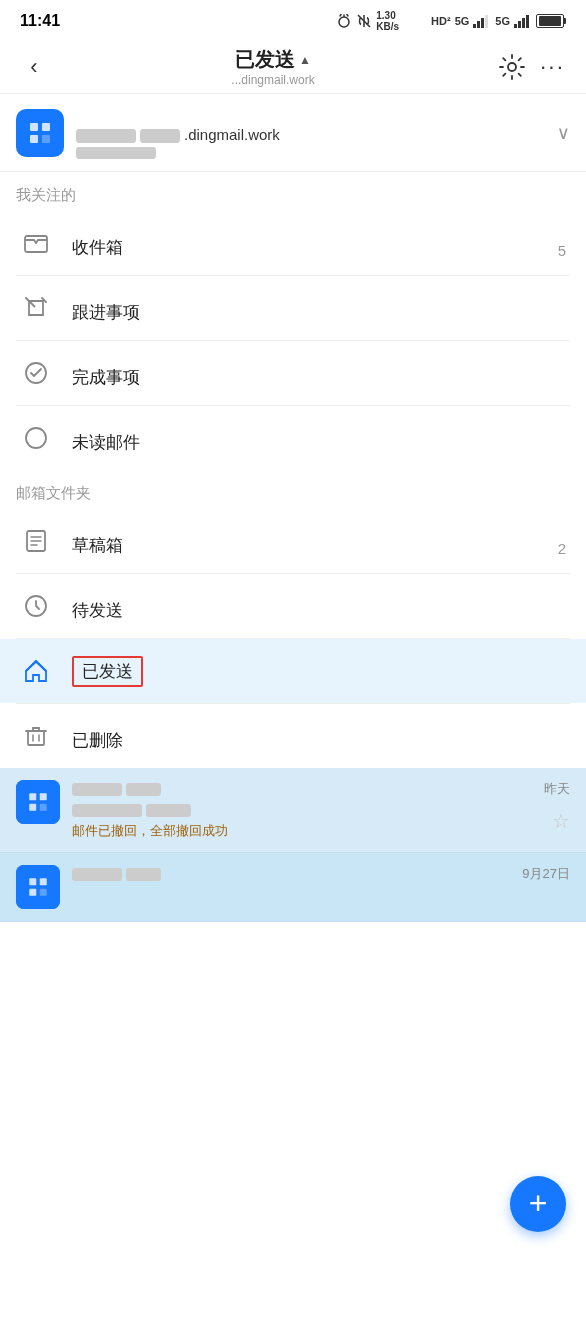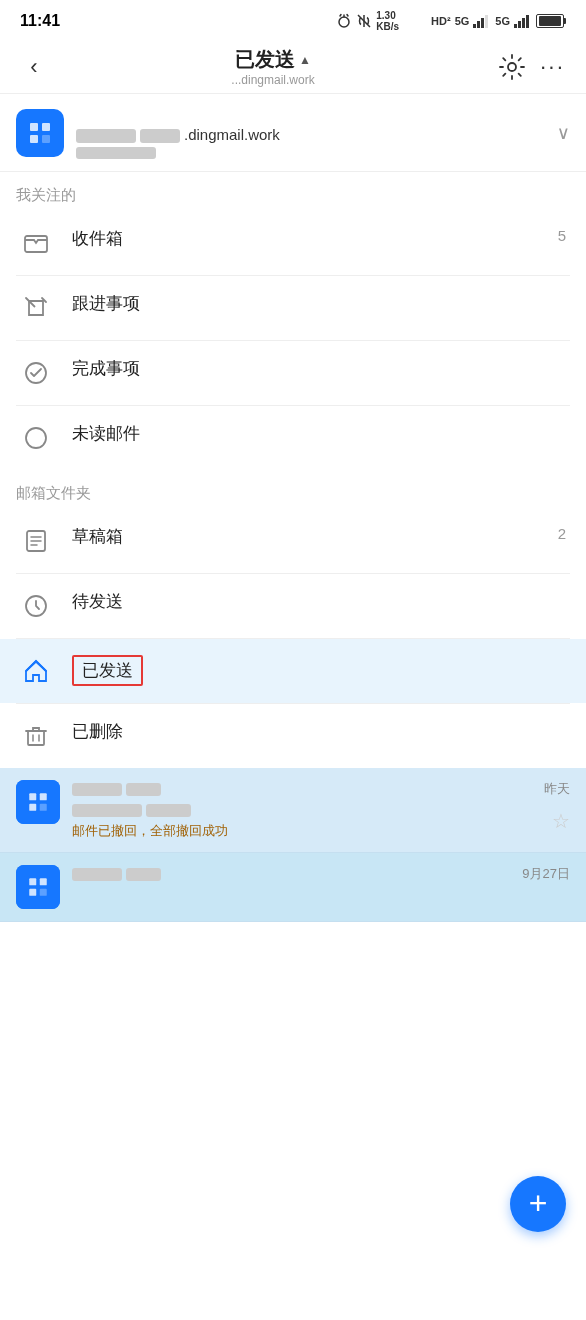--- a/index.html
+++ b/index.html
@@ -111,21 +111,21 @@
     .section-label {
       padding: 14px 16px 6px;
       font-size: 15px;
       color: #999;
       background: #fff;
     }
 
     
     .menu-item {
       display: flex;
-      align-items: flex-start;
+      align-items: flex-end;
       padding: 16px 20px;
       background: #fff;
       cursor: pointer;
       position: relative;
     }
     .menu-item.active {
       background: #e8f4fd;
     }
     .menu-icon {
       width: 32px;

